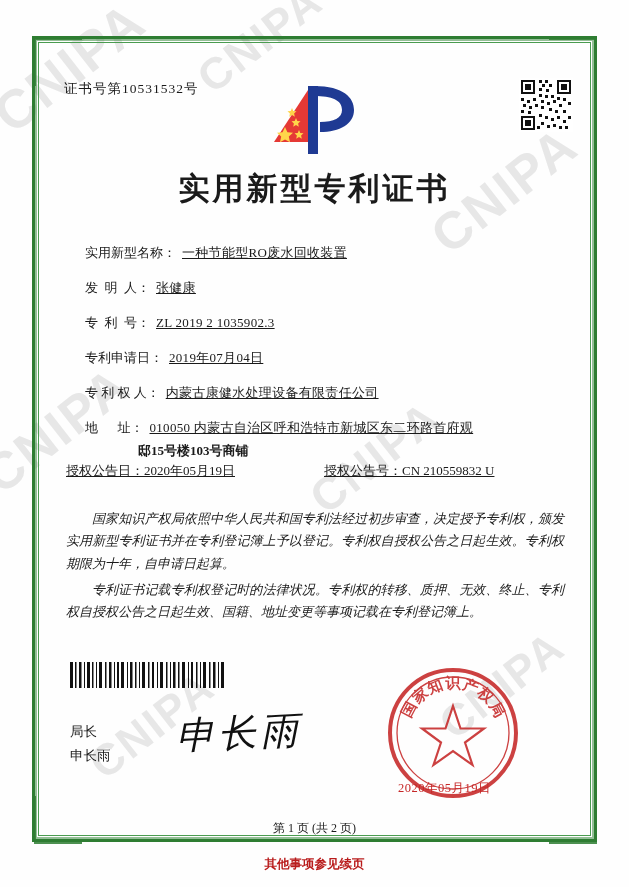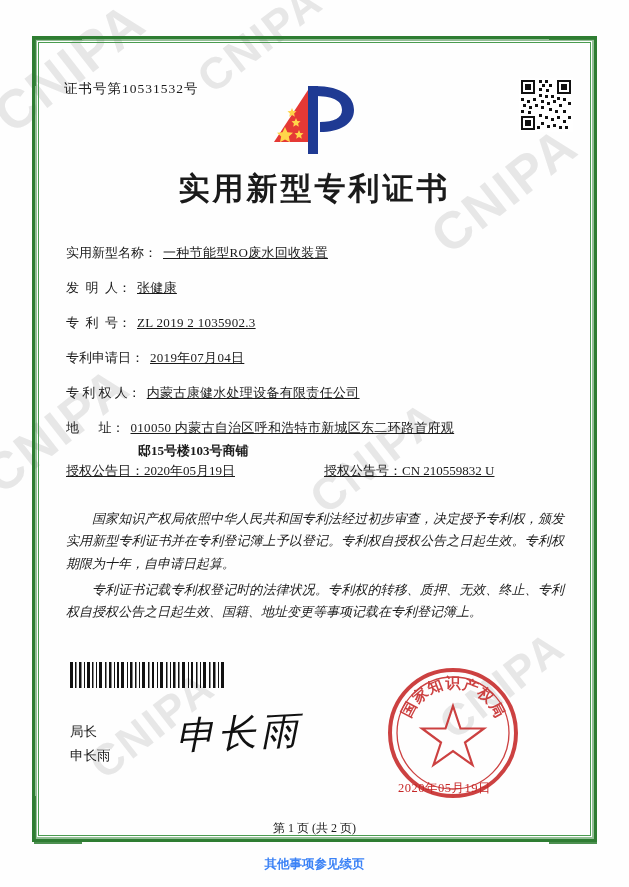--- a/index.html
+++ b/index.html
@@ -127,20 +127,21 @@
   }
   .row {
     display: flex;
     align-items: flex-start;
     margin-bottom: 15.5px;
   }
   .row .lbl {
     flex: 0 0 auto;
     white-space: pre;
     letter-spacing: 0px;
+    margin-left: 19px;
   }
   .row .val {
     flex: 1 1 auto;
     padding-left: 6px;
     letter-spacing: .3px;
     text-decoration: underline;
   }
   .addr-second {
     padding-left: 72px;
     margin-top: -12px;
@@ -220,21 +221,21 @@
     text-align: center;
     font-size: 12px;
   }
   .footer-note {
     position: absolute;
     left: 0; right: 0;
     top: 856px;
     text-align: center;
     font-size: 12.5px;
     font-weight: bold;
-    color: #3b82f6;
+    color: #b91c1c;
   }
 </style>
 </head>
 <body>
 
 <div class="page">
 
   <div class="watermark wm1">CNIPA</div>
   <div class="watermark wm2">CNIPA</div>
   <div class="watermark wm3">CNIPA</div>

